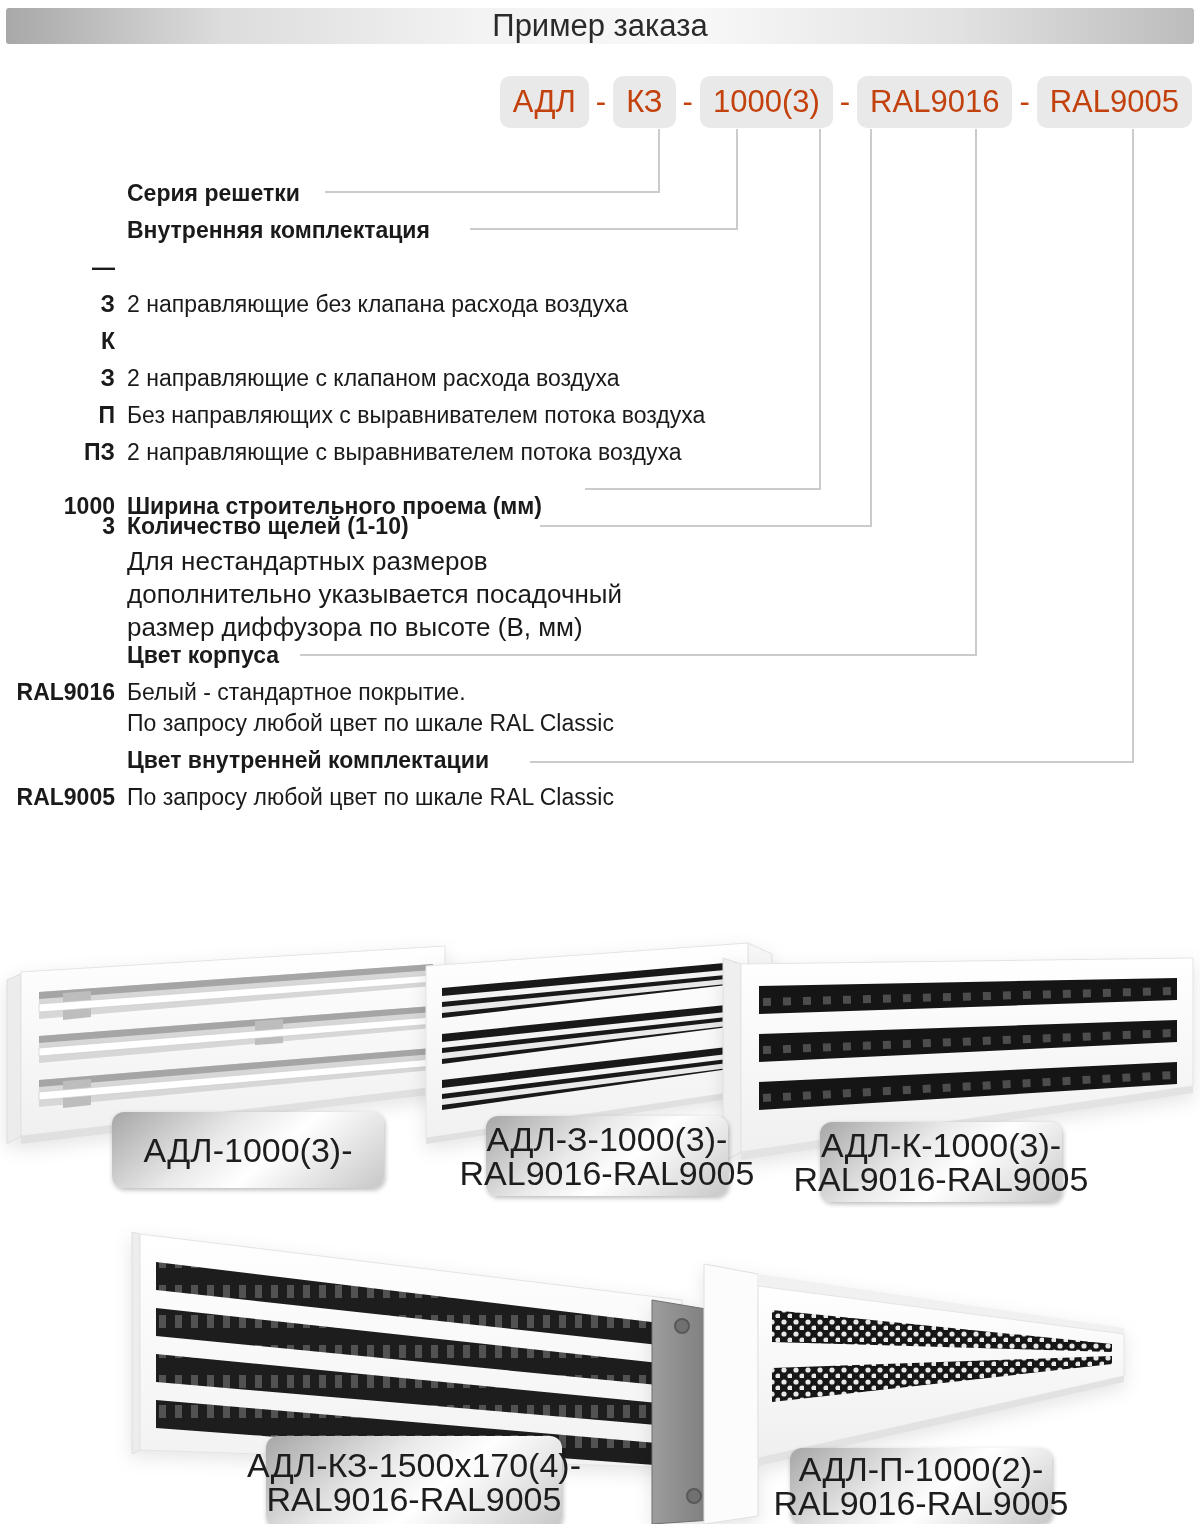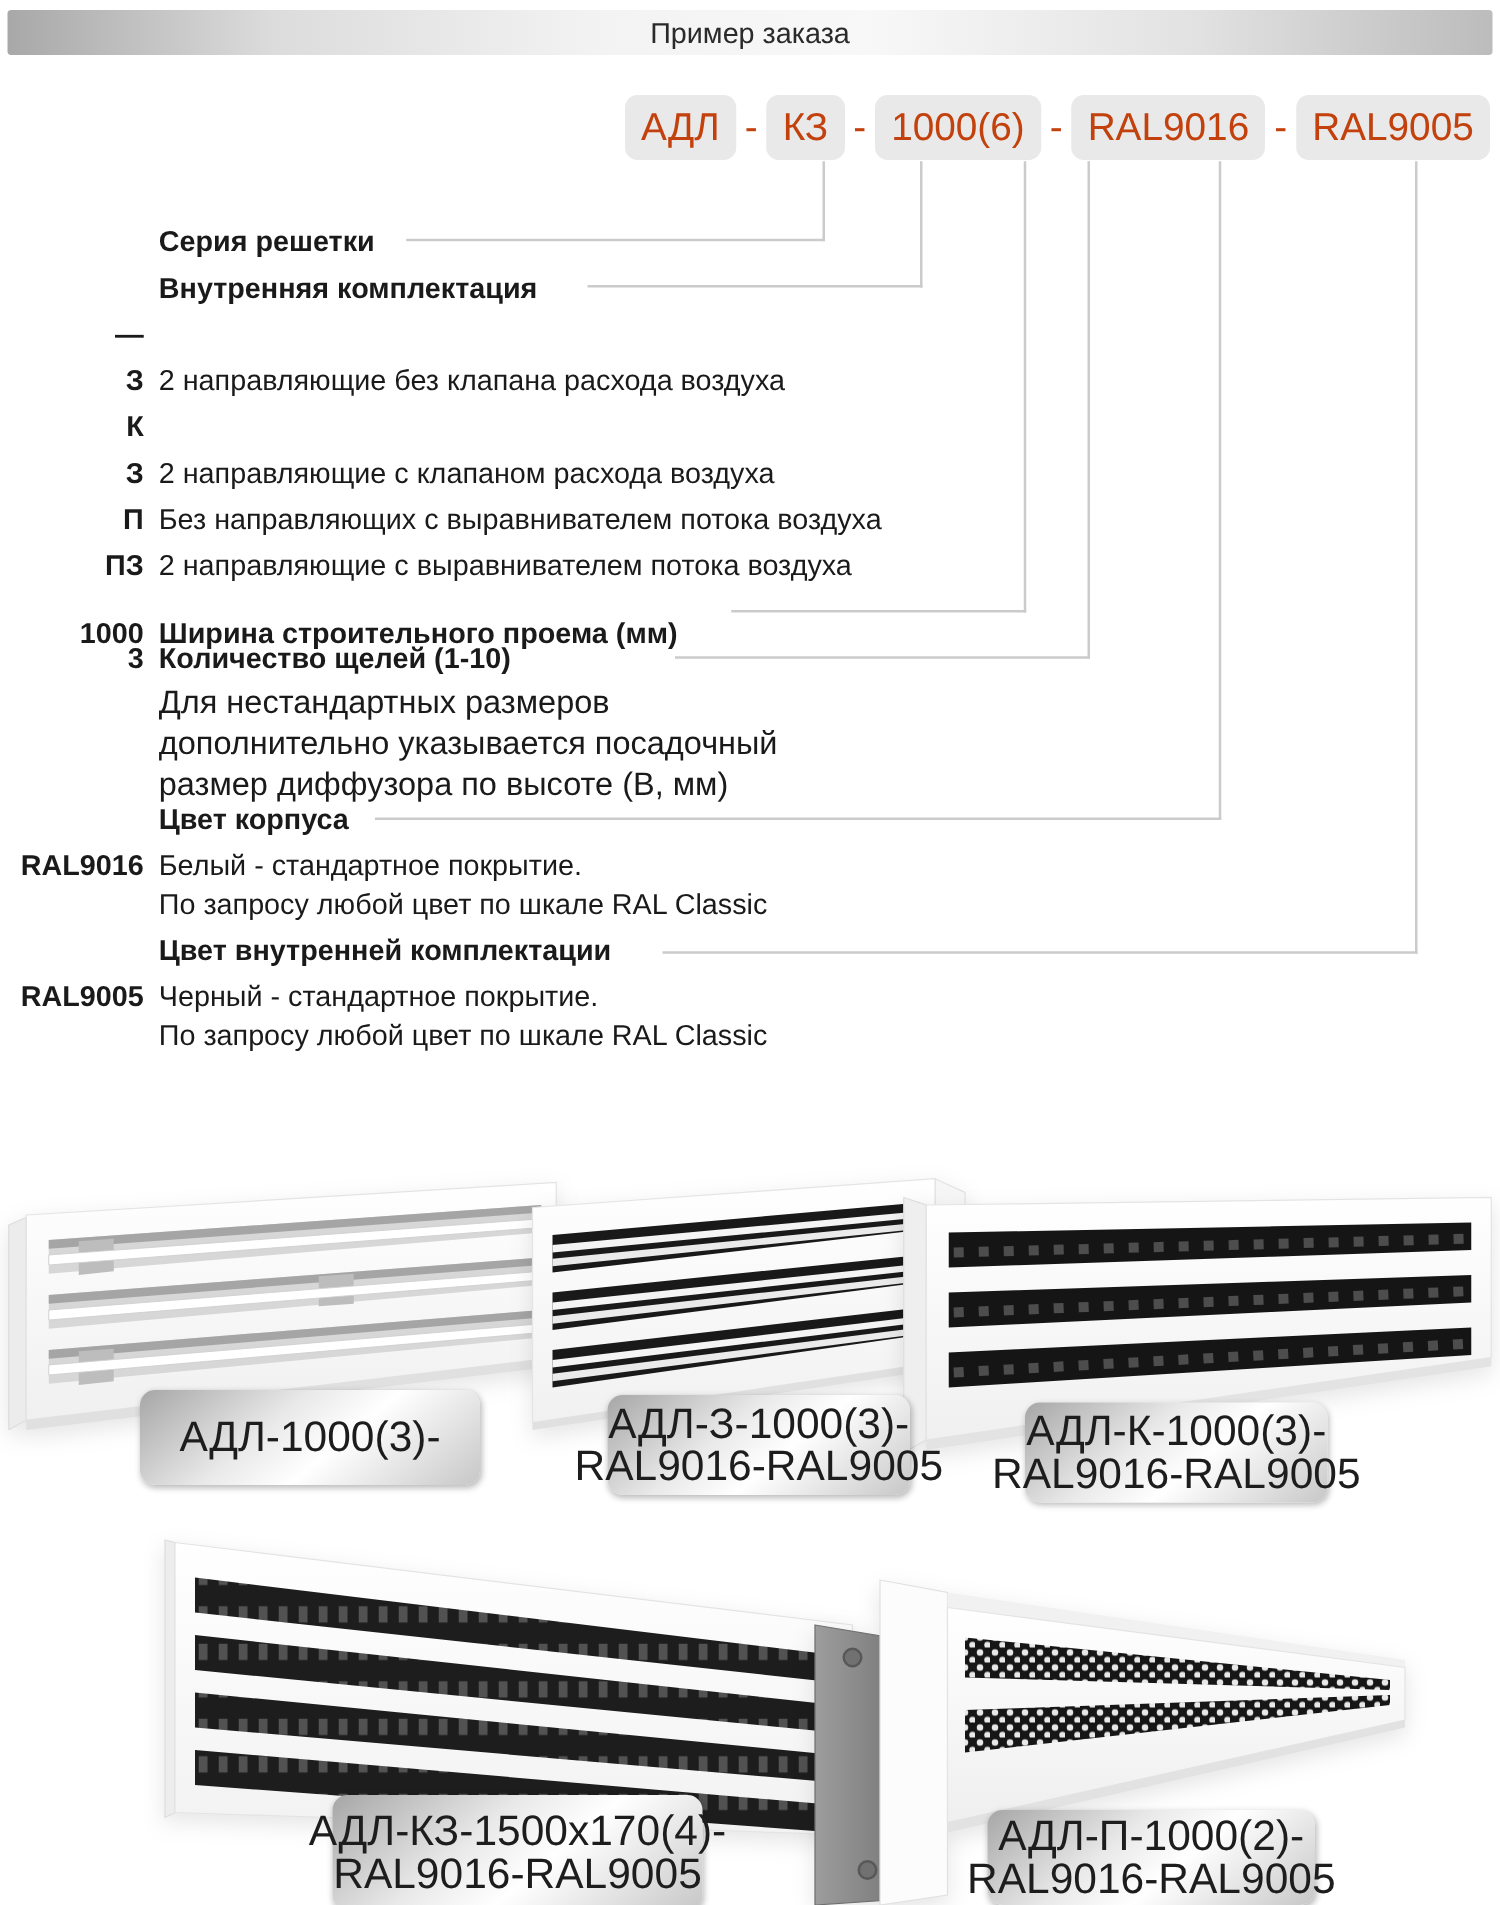--- a/index.html
+++ b/index.html
@@ -7,21 +7,21 @@
     width:1200px;height:1524px;position:relative;overflow:hidden;
     background:#ffffff;
     font-family:"Liberation Sans", sans-serif;
     color:#1a1a1a;
   }
   
   .header-bar{
     position:absolute;left:6px;top:8px;width:1188px;height:36px;border-radius:3px;
     background:linear-gradient(90deg,#a8a8a8 0%,#dcdcdc 18%,#f3f3f3 40%,#f8f8f8 58%,#e2e2e2 80%,#bcbcbc 100%);
     display:flex;align-items:center;justify-content:center;
-    font-size:23px;color:#2a2a2a;
+    font-size:31px;color:#2a2a2a;
   }
   
   .code-row{
     position:absolute;top:74px;right:8px;height:56px;
     display:flex;align-items:center;font-size:31px;color:#c2410c;white-space:nowrap;
   }
   .code-box{background:#e9e9e9;border-radius:10px;padding:8px 13px;}
   .code-sep{padding:0 7px;}
   
   .lrow{position:absolute;left:0;display:flex;align-items:flex-start;font-size:23px;line-height:36px;white-space:nowrap;}
@@ -49,21 +49,21 @@
 
 <div class="header-bar">
   <span>Пример заказа</span>
 </div>
 
 <div class="code-row">
   <span class="code-box">АДЛ</span>
   <span class="code-sep">-</span>
   <span class="code-box">КЗ</span>
   <span class="code-sep">-</span>
-  <span class="code-box">1000(6)</span>
+  <span class="code-box">1000(3)</span>
   <span class="code-sep">-</span>
   <span class="code-box">RAL9016</span>
   <span class="code-sep">-</span>
   <span class="code-box">RAL9005</span>
 </div>
 
 <div class="vline" style="left:658px;top:129px;height:64px"></div>
 <div class="hline" style="left:325px;top:191px;width:335px"></div>
 <div class="vline" style="left:736px;top:129px;height:101px"></div>
 <div class="hline" style="left:470px;top:228px;width:268px"></div>
@@ -135,21 +135,20 @@
   </span>
 </div>
 
 <div class="lrow hdr" style="top:742px">
   <span class="pfx"></span>
   <span class="txt">Цвет внутренней комплектации</span>
 </div>
 <div class="lrow" style="top:779px">
   <span class="pfx twolines">RAL9005</span>
   <span class="txt twolines">
-    <div>Черный - стандартное покрытие.</div>
     <div>По запросу любой цвет по шкале RAL Classic</div>
   </span>
 </div>
 
 <svg class="product" style="left:5px;top:926px" width="445" height="218" viewBox="0 0 445 218">
   <defs>
     <linearGradient id="pf1" x1="0" y1="0" x2="0" y2="1">
       <stop offset="0" stop-color="#ffffff"></stop>
         <stop offset="1" stop-color="#f0f0f0"></stop>
     </linearGradient>

